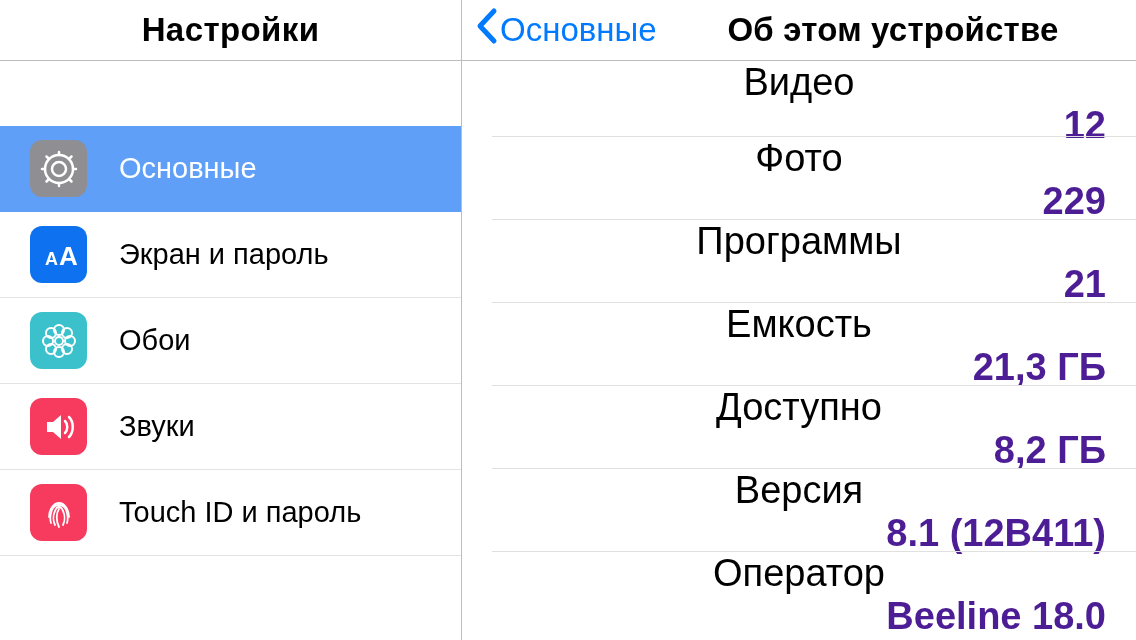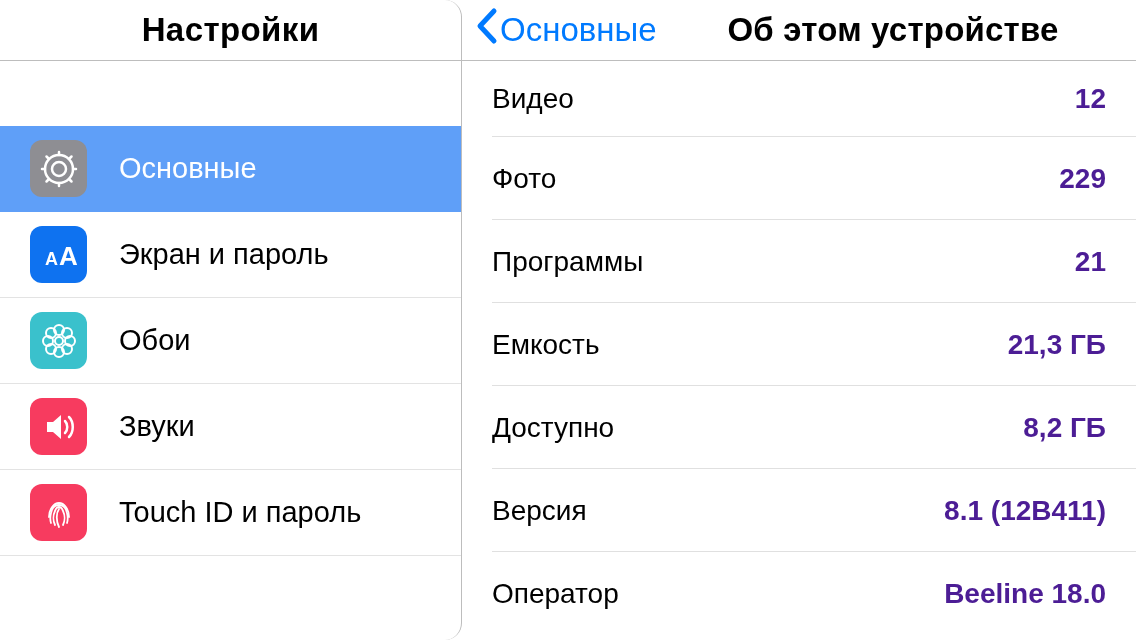--- a/index.html
+++ b/index.html
@@ -1,19 +1,19 @@
 <!DOCTYPE html>
 <html><head>
 <meta charset="utf-8">
 <style>
   * { margin: 0; padding: 0; box-sizing: border-box; }
   html, body { width: 1136px; height: 640px; font-family: -apple-system, "Helvetica Neue", Helvetica, Arial, sans-serif; background: #fff; overflow: hidden; }
   .root { display: flex; width: 1136px; height: 640px; }
   
-  .sidebar { width: 462px; border-right: 1px solid #bdbdbd; display: flex; flex-direction: column; border-radius: 17px; }
+  .sidebar { width: 462px; border-right: 1px solid #bdbdbd; display: flex; flex-direction: column; }
   .sidebar-header { height: 61px; display: flex; align-items: center; justify-content: center; border-bottom: 1px solid #bdbdbd; font-weight: 600; font-size: 33px; letter-spacing: 0.4px; }
   .sidebar-gap { height: 65px; }
   .sidebar-items { display: flex; flex-direction: column; }
   .sidebar-item { height: 86px; display: flex; align-items: center; padding-left: 30px; border-bottom: 1px solid #e3e3e3; font-size: 29px; color: #000; position: relative; cursor: pointer; }
   .sidebar-item.selected { background: #5f9ff8; color: #fff; border-bottom-color: #5f9ff8; }
   .sidebar-item.last { border-bottom: none; }
   .icon-tile { width: 57px; height: 57px; border-radius: 12px; margin-right: 32px; display: flex; align-items: center; justify-content: center; flex-shrink: 0; }
   .icon-tile svg { display: block; }
   .tile-general { background: #8e8e93; }
   .tile-display { background: #0e72f0; }
@@ -23,21 +23,21 @@
   .tile-privacy { background: #8e8e93; }
   .sidebar-label { flex: 1; white-space: nowrap; overflow: hidden; text-overflow: ellipsis; }
   
   .detail { flex: 1; display: flex; flex-direction: column; }
   .detail-header { height: 61px; border-bottom: 1px solid #bdbdbd; display: flex; align-items: center; padding: 0 12px; position: relative; }
   .back-btn { display: flex; align-items: center; color: #007aff; font-size: 33px; font-weight: 400; cursor: pointer; }
   .back-btn svg { margin-right: 2px; }
   .detail-title { position: absolute; left: 8px; right: 0; text-align: center; font-weight: 600; font-size: 33px; letter-spacing: 0.2px; pointer-events: none; }
   .detail-title-inner { display: inline-block; margin-left: 180px; }
   .detail-list { flex: 1; display: flex; flex-direction: column; }
-  .detail-row { height: 83px; display: flex; align-items: center; padding: 0 30px; position: relative; font-size: 28px; }
+  .detail-row { height: 83px; display: flex; align-items: center; padding: 0 30px; position: relative; font-size: 38px; flex-direction: column; }
   .detail-row::after { content: ""; position: absolute; left: 30px; right: 0; bottom: 0; height: 1px; background: #e0e0e0; }
   .detail-row.first { height: 76px; }
   .detail-row.first::before { content: ""; }
   .detail-row.last::after { display: none; }
   .detail-key { color: #000; }
   .detail-val { margin-left: auto; color: #4c1d95; font-weight: bold; }
 </style>
 </head>
 <body>
 

